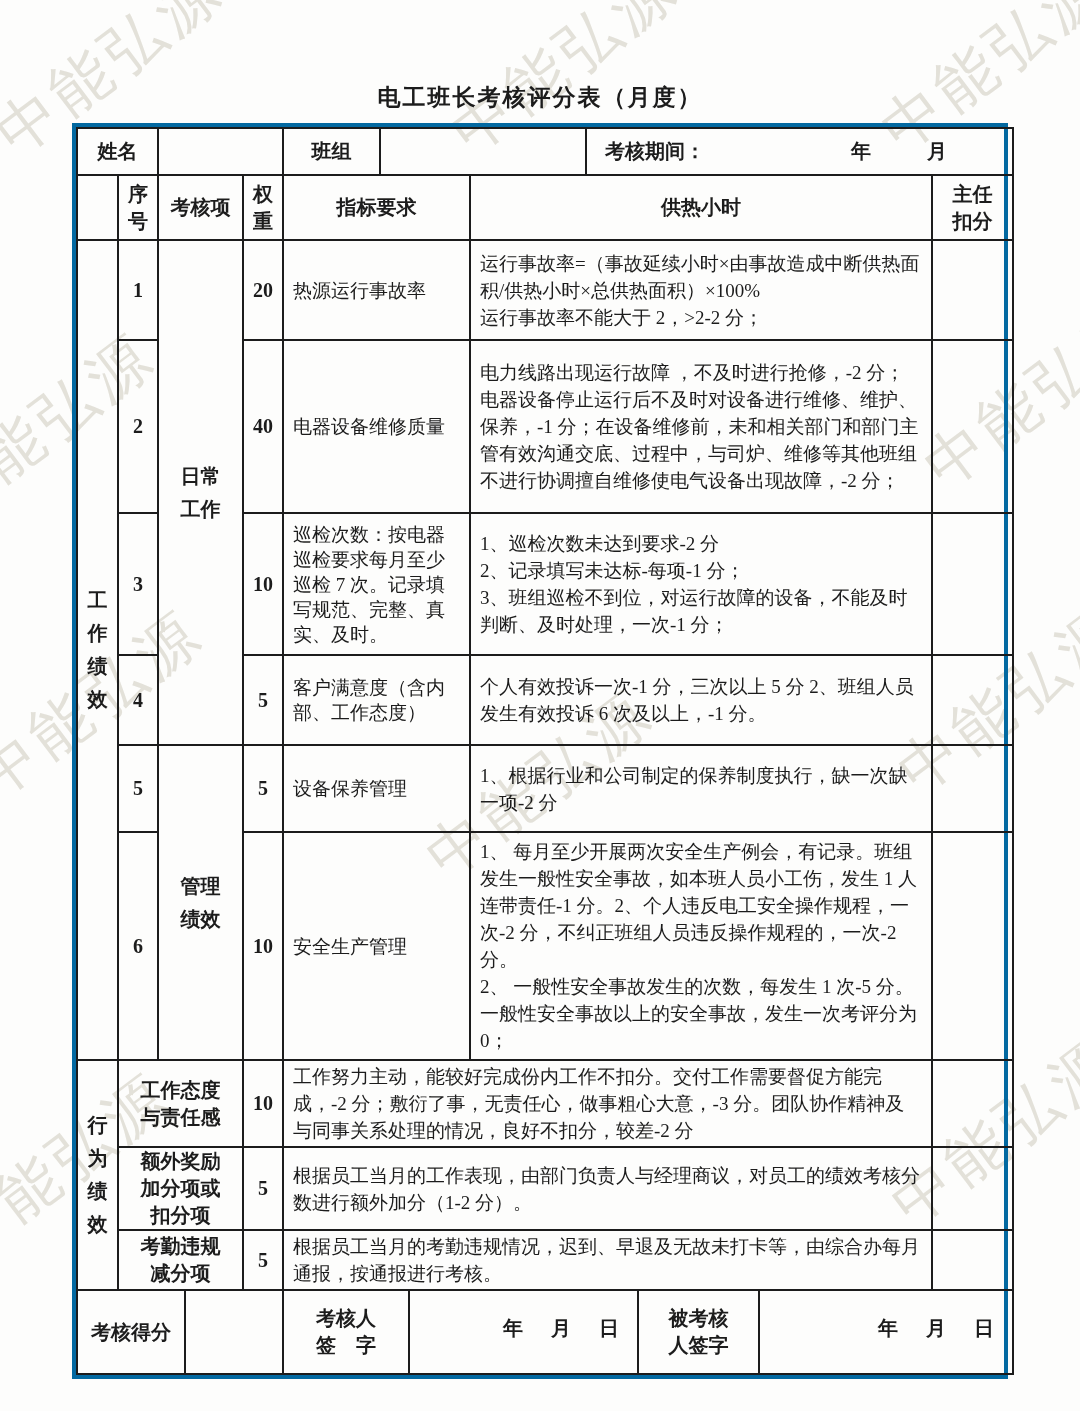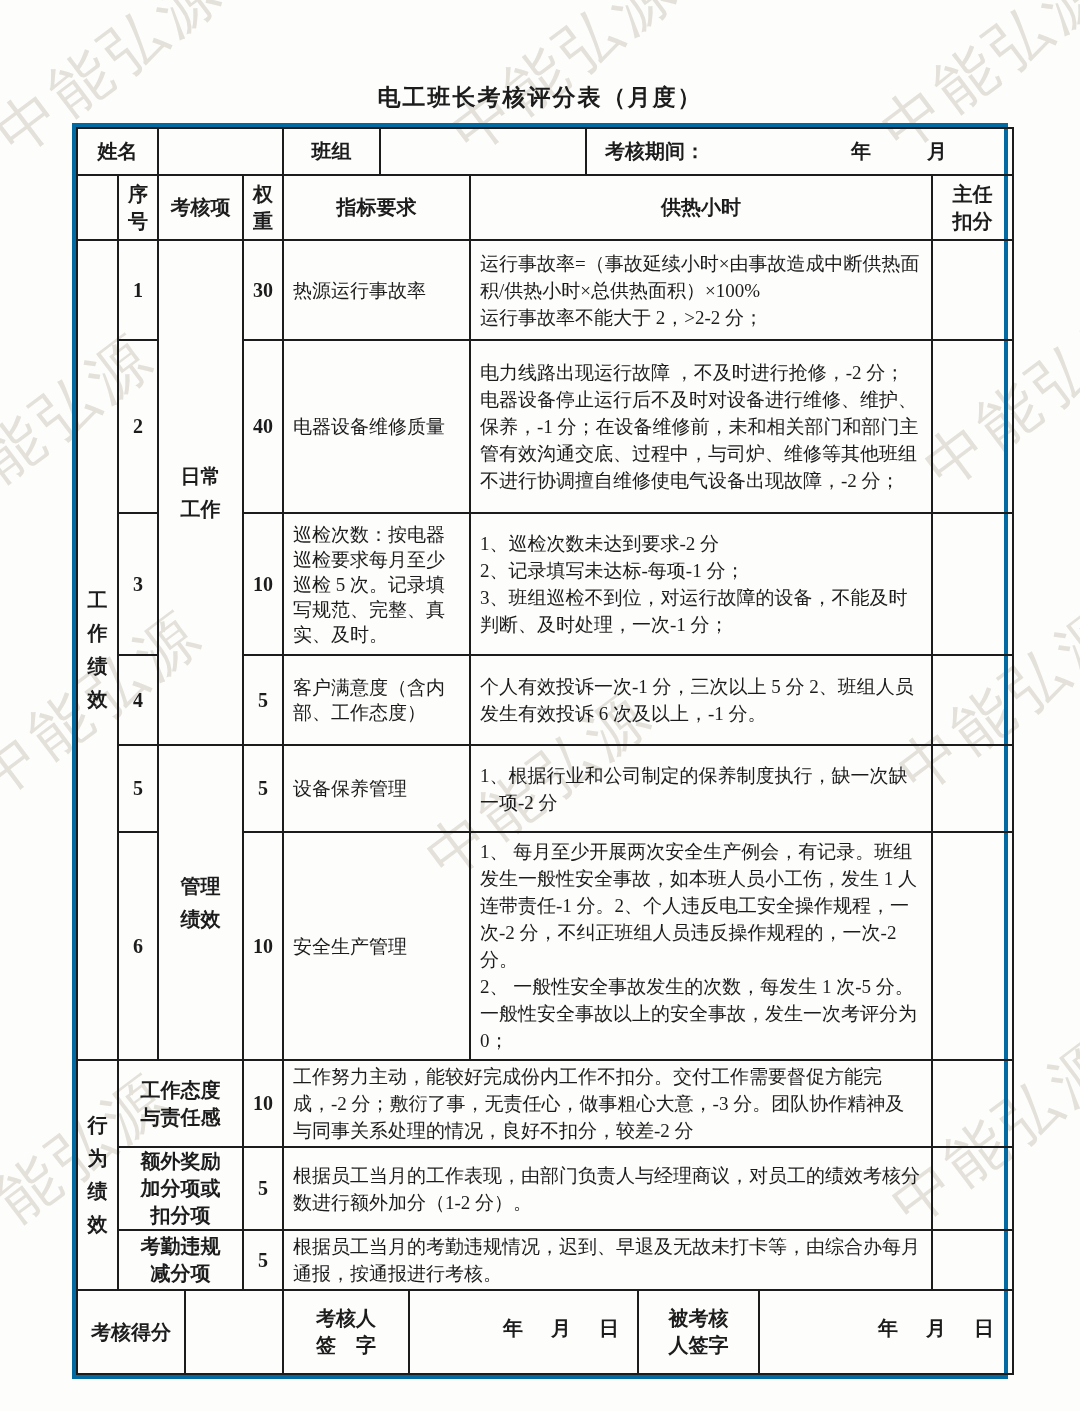--- a/index.html
+++ b/index.html
@@ -154,39 +154,39 @@
       </tr>
 
       <tr style="height:100px">
         <td rowspan="6" class="vgroup">工
 作
 绩
 效</td>
         <td class="num">1</td>
         <td rowspan="4" class="vgroup">日常
 工作</td>
-        <td class="num">30</td>
+        <td class="num">20</td>
         <td class="body-text req">热源运行事故率</td>
         <td class="body-text">运行事故率=（事故延续小时×由事故造成中断供热面积/供热小时×总供热面积）×100%
 运行事故率不能大于 2，&gt;2-2 分；</td>
         <td></td>
       </tr>
 
       <tr style="height:173px">
         <td class="num">2</td>
         <td class="num">40</td>
         <td class="body-text req">电器设备维修质量</td>
         <td class="body-text">电力线路出现运行故障 ，不及时进行抢修，-2 分；电器设备停止运行后不及时对设备进行维修、维护、保养，-1 分；在设备维修前，未和相关部门和部门主管有效沟通交底、过程中，与司炉、维修等其他班组不进行协调擅自维修使电气设备出现故障，-2 分；</td>
         <td></td>
       </tr>
 
       <tr style="height:142px">
         <td class="num">3</td>
         <td class="num">10</td>
-        <td class="body-text req">巡检次数：按电器巡检要求每月至少巡检 5 次。记录填写规范、完整、真实、及时。</td>
+        <td class="body-text req">巡检次数：按电器巡检要求每月至少巡检 7 次。记录填写规范、完整、真实、及时。</td>
         <td class="body-text">1、巡检次数未达到要求-2 分
 2、记录填写未达标-每项-1 分；
 3、班组巡检不到位，对运行故障的设备，不能及时判断、及时处理，一次-1 分；</td>
         <td></td>
       </tr>
 
       <tr style="height:90px">
         <td class="num">4</td>
         <td class="num">5</td>
         <td class="body-text req">客户满意度（含内部、工作态度）</td>

